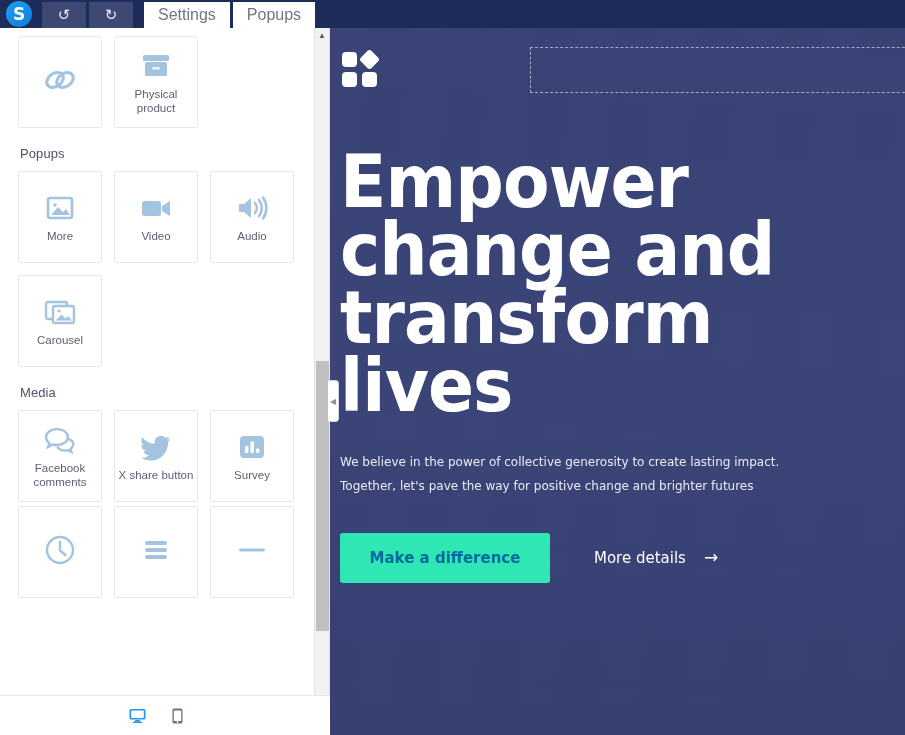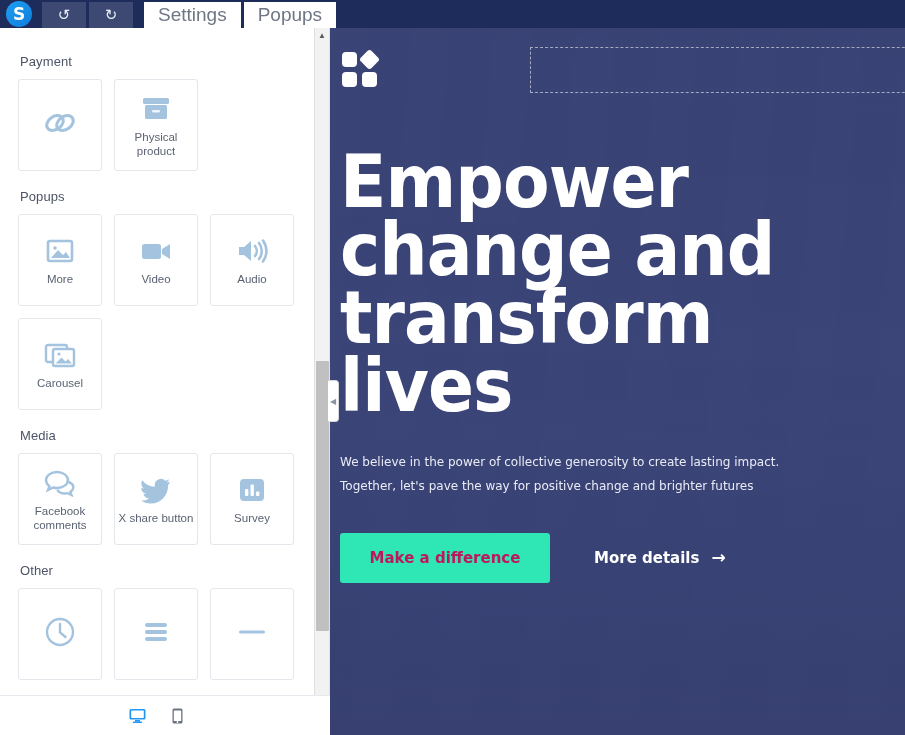--- a/index.html
+++ b/index.html
@@ -41,21 +41,21 @@
     background: rgba(255,255,255,0.14);
     color: #e6ebf5; font-size: 15px;
     border: none; cursor: pointer;
     margin-right: 3px;
     font-family: "DejaVu Sans", sans-serif;
   }
   .tab-btn {
     height: 26px; padding: 0 14px;
     display: flex; align-items: center; justify-content: center;
     background: #ffffff; color: #6e7785;
-    font-size: 19px; border: none; cursor: pointer;
+    font-size: 16px; border: none; cursor: pointer;
     margin-right: 3px;
   }
   .tab-btn.first { margin-left: 8px; }
 
   
   .body-split { flex: 1 1 auto; display: flex; min-height: 0; position: relative; }
 
   
   .left-panel {
     width: 330px; flex: 0 0 330px;
@@ -202,31 +202,31 @@
     color: #e9ecf6;
     font-size: 12px;
     line-height: 24px;
     margin-top: 30px;
     max-width: 478px;
     white-space: pre-line;
     font-family: "DejaVu Sans", sans-serif;
   }
   .hero-cta { margin-top: 35px; display: flex; align-items: center; gap: 44px; }
   .btn-primary {
-    background: #2fe6b5; color: #be185d;
+    background: #2fe6b5; color: #0369a1;
     border: none; border-radius: 3px;
     height: 50px; min-width: 210px;
     font-size: 15px; font-weight: bold; cursor: pointer;
     font-family: "DejaVu Sans", sans-serif;
     display: flex; align-items: center; justify-content: center;
   }
   .btn-link {
     background: none; border: none; cursor: pointer;
-    color: #ffffff; font-size: 15px; font-weight: bold;
-    display: flex; align-items: center; gap: 12px;
+    color: #ffffff; font-size: 15px; font-weight: normal;
+    display: flex; align-items: center; gap: 18px;
     font-family: "DejaVu Sans", sans-serif;
   }
   .arrow-glyph { font-size: 17px; line-height: 1; }
 </style>
 </head>
 <body>
 
 <div class="app">
 
   <div class="topbar">
@@ -244,21 +244,20 @@
   </div>
 
   <div class="body-split">
 
     <div class="left-panel">
 
       <div class="panel-scroll">
         <div class="panel-inner">
 
           <div class="section">
-            <div class="section-title">Payment</div>
             <div class="tile-grid">
               <div class="tile">
                 <span class="tile-icon">
                   <svg width="34" height="30" viewBox="0 0 34 30" fill="none" stroke="currentColor" stroke-width="3">
                     <ellipse cx="12" cy="15" rx="9" ry="6.5" transform="rotate(-35 12 15)"></ellipse>
                     <ellipse cx="22" cy="15" rx="9" ry="6.5" transform="rotate(-35 22 15)"></ellipse>
                   </svg>
                 </span>
               </div>
               <div class="tile">
@@ -349,21 +348,20 @@
                     <rect x="13.5" y="8.5" width="3.4" height="11.5" rx="1" fill="#ffffff"></rect>
                     <rect x="19" y="15.5" width="3.4" height="4.5" rx="1" fill="#ffffff"></rect>
                   </svg>
                 </span>
                 <span class="tile-label">Survey</span>
               </div>
             </div>
           </div>
 
           <div class="section">
-            <div class="section-title">Other</div>
             <div class="tile-grid">
               <div class="tile">
                 <span class="tile-icon">
                   <svg width="34" height="34" viewBox="0 0 34 34" fill="none" stroke="currentColor" stroke-width="2.4">
                     <circle cx="17" cy="17" r="13"></circle>
                     <path d="M17 9v8.5l5.5 4.5" stroke-linecap="round"></path>
                   </svg>
                 </span>
                 <span class="tile-label"></span>
               </div>

